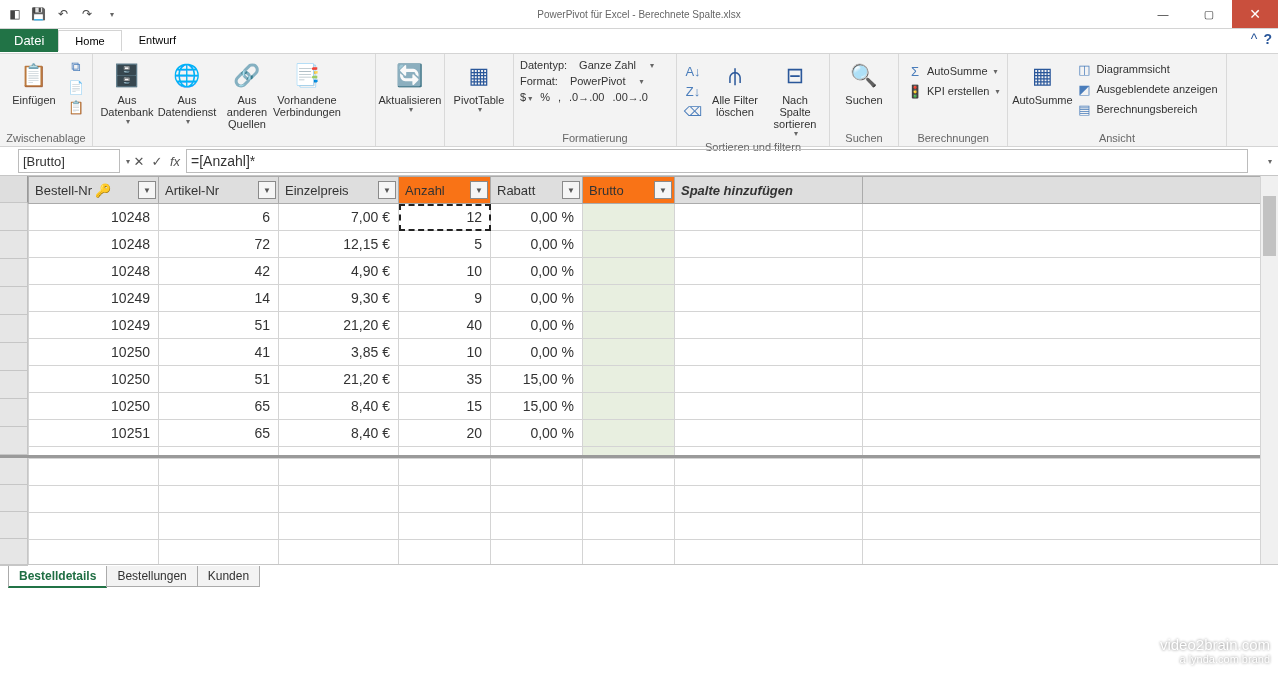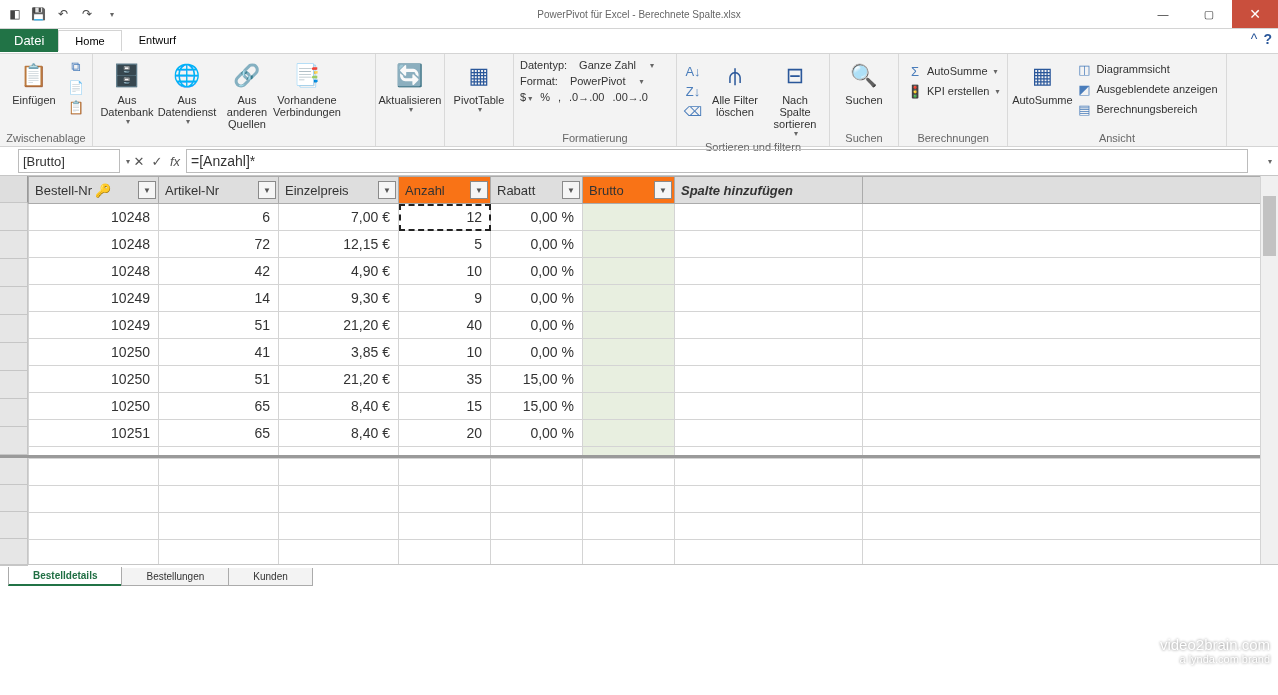--- a/index.html
+++ b/index.html
@@ -41,21 +41,21 @@
 table.data th .fbtn{position:absolute;right:2px;top:4px;width:16px;height:16px;border:1px solid #8a8a8a;background:#f5f5f5;font-size:8px;display:flex;align-items:center;justify-content:center;color:#555}
 table.data td{border:1px solid #d4d4d4;height:26px;padding:0 8px;text-align:right;font-size:14px;background:#fff}
 table.data td.sel{background:#e8efe0}
 table.data td.selmarch{outline:2px dashed #222;outline-offset:-2px}
 .lower{height:106px;border-top:3px solid #9a9a9a;display:flex}
 .lower .rowheads div{height:26px}
 .lower table.data td{background:#fff}
 .scrollbar-v{position:absolute;right:0;top:0;bottom:0;width:17px;background:#f0f0f0;border-left:1px solid #d4d4d4}
 .scrollbar-v .thumb{position:absolute;left:2px;right:2px;top:20px;height:60px;background:#c2c2c2}
 .sheettabs{height:23px;background:#fff;border-top:1px solid #c6c6c6;display:flex;align-items:center;padding-left:8px}
-.sheettab{padding:3px 24px;border:1px solid #ababab;border-top:none;font-size:10px;background:#f3f3f3;margin-right:-1px}
+.sheettab{padding:3px 10px;border:1px solid #ababab;border-top:none;font-size:12px;background:#f3f3f3;margin-right:-1px}
 .sheettab.active{background:#fff;color:#1f6e43;font-weight:bold;border-bottom:2px solid #217346}
 .watermark{position:absolute;right:8px;bottom:30px;color:#fff;text-shadow:0 0 3px rgba(0,0,0,.6);font-size:15px;opacity:.9;text-align:right;pointer-events:none}
 .dd{font-size:8px;color:#666;margin-left:2px}
 </style>
 </head>
 <body>
 
 <div class="titlebar">
   <div class="qat">
     <div class="qat-btn">◧</div>

